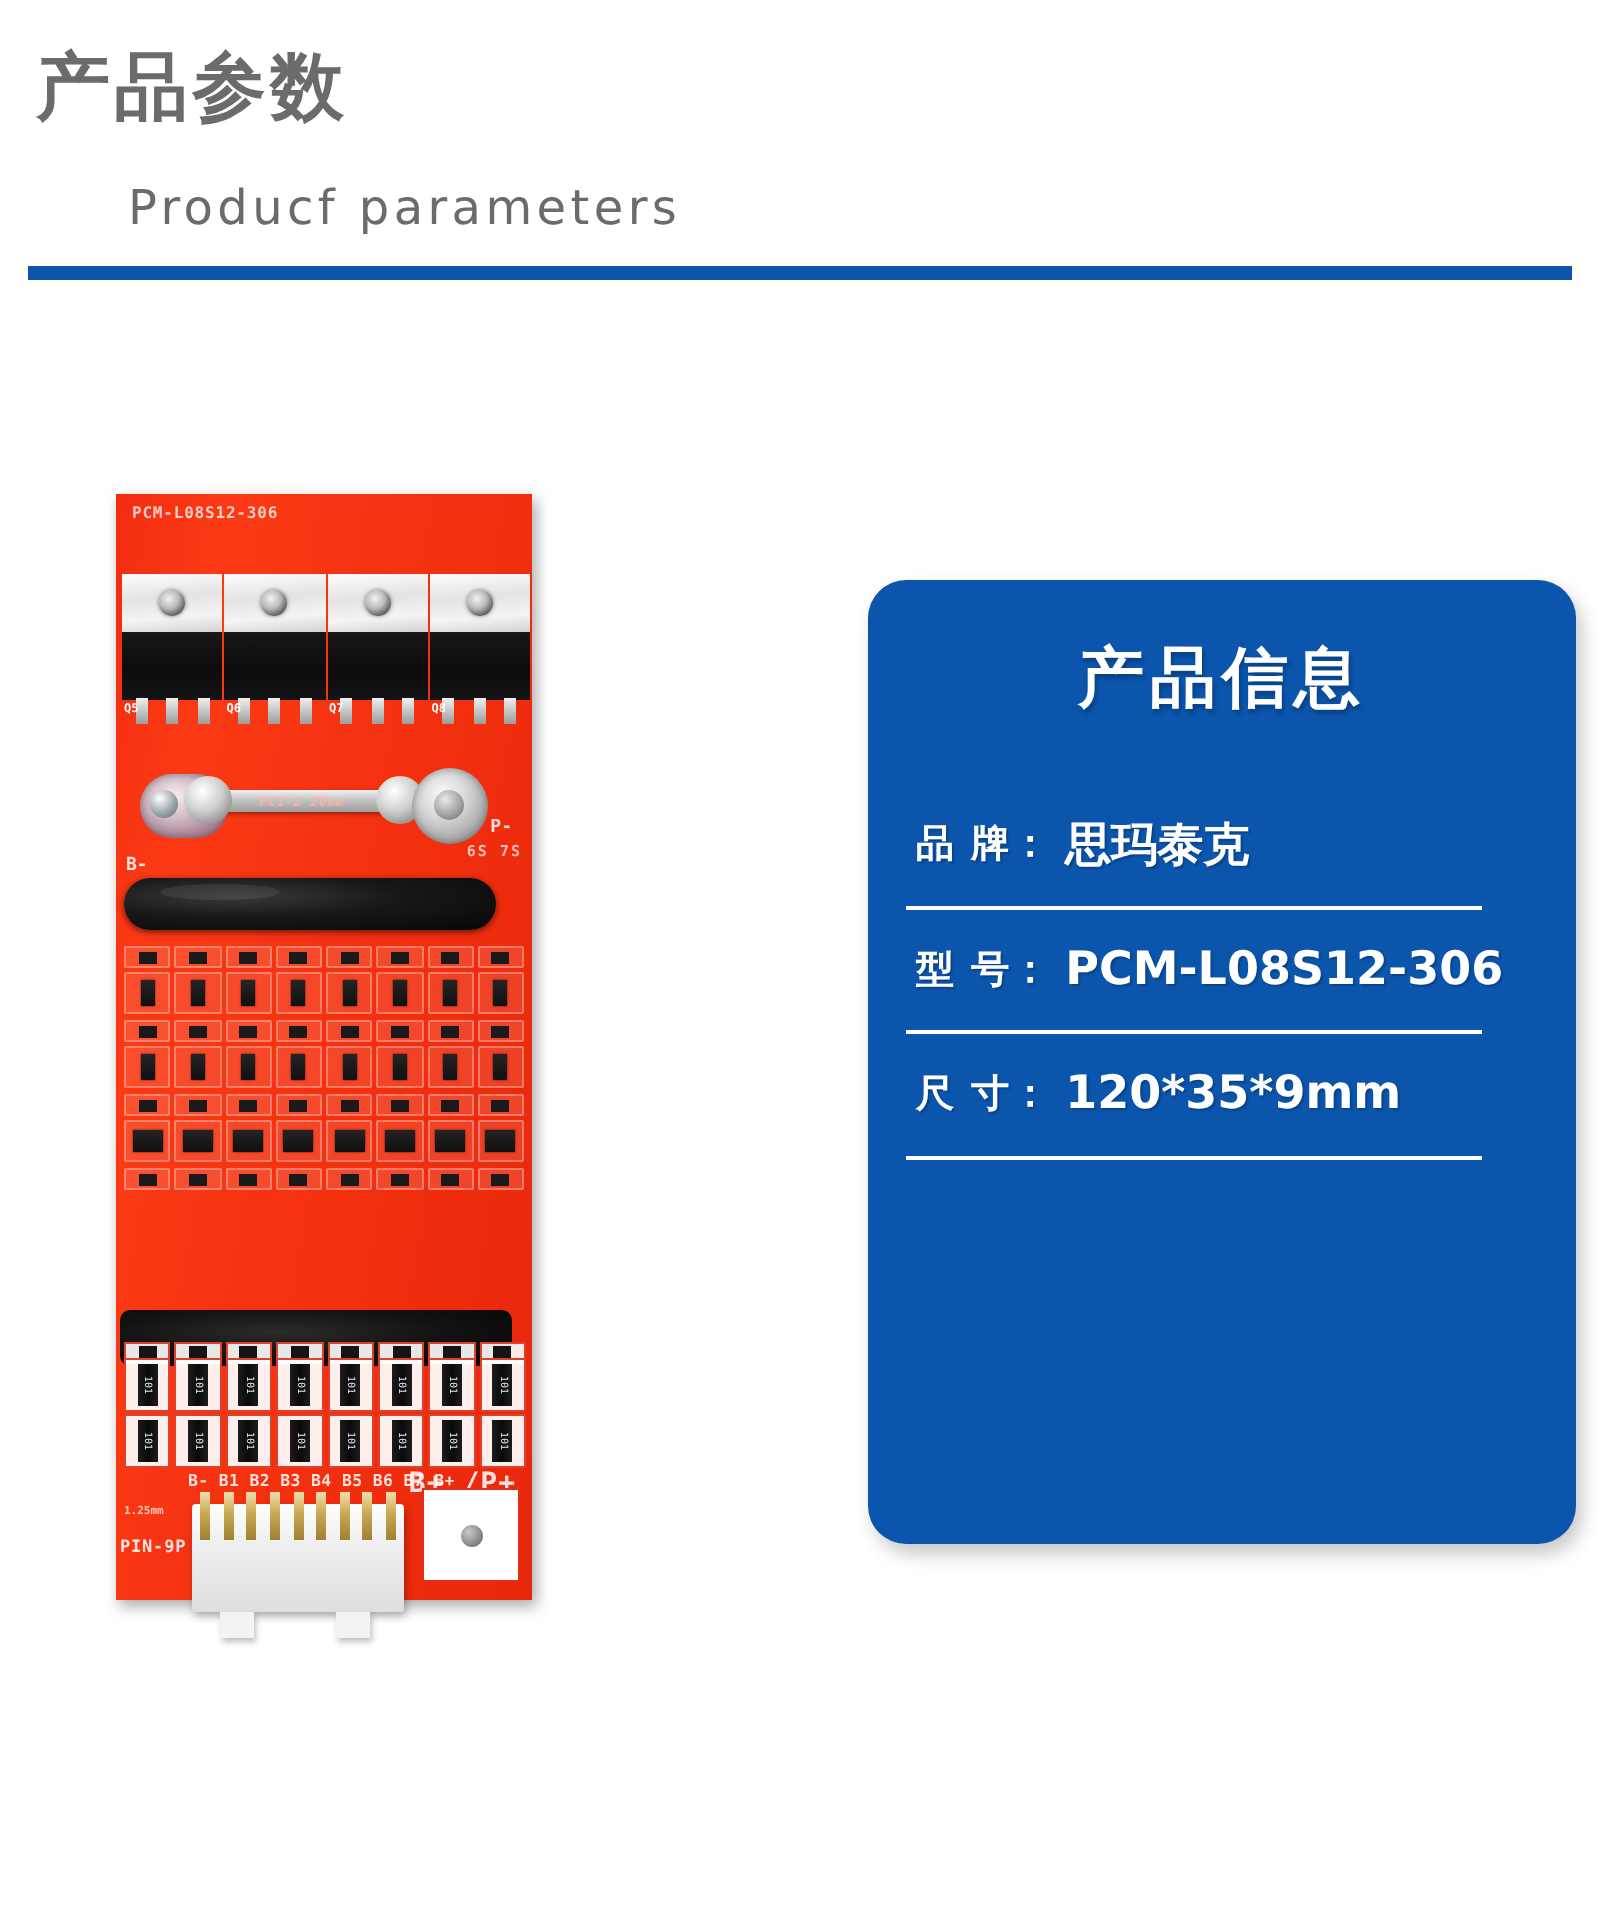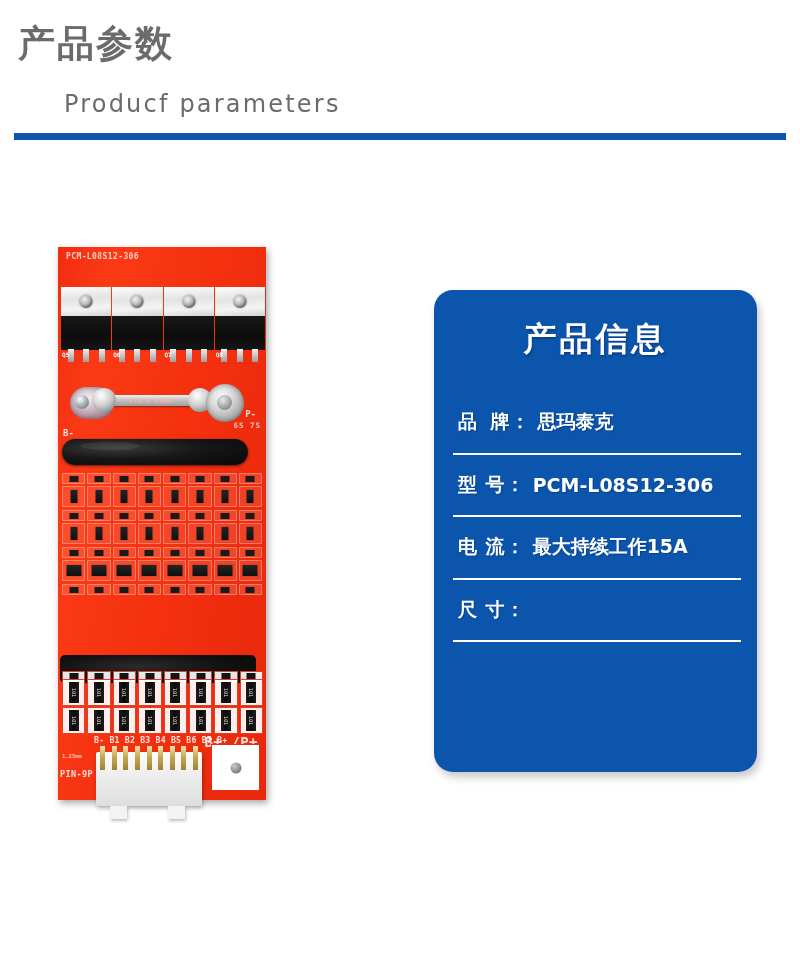--- a/index.html
+++ b/index.html
@@ -493,21 +493,21 @@
     box-shadow: 1px 2px 3px rgba(0,0,0,0.25);
   }
   #conn-foot-l { left: 14px; }
   #conn-foot-r { left: 72px; }
 
   
   #info-card {
     position: absolute;
     left: 434px;
     top: 290px;
-    width: 323px;
+    width: 354px;
     height: 482px;
     background: #0b55ad;
     border-radius: 19px;
     box-shadow: 3px 5px 9px rgba(0,0,0,0.22);
     box-sizing: border-box;
     padding: 0;
   }
   #card-title {
     position: absolute;
     left: 0;
@@ -528,34 +528,33 @@
   }
   .spec-row {
     position: relative;
     height: 60.5px;
     display: flex;
     align-items: center;
     border-bottom: 2px solid #ffffff;
   }
   .spec-row:first-child {
     border-top: none;
-    font-family: Liberation Mono, monospace;
   }
   .spec-label {
     color: #ffffff;
     font-size: 19px;
     font-weight: bold;
     letter-spacing: 1px;
     white-space: nowrap;
     padding-left: 5px;
     text-shadow: 1px 1px 1px rgba(0,0,0,0.22);
   }
   .spec-value {
     color: #ffffff;
-    font-size: 19px;
+    font-size: 23px;
     font-weight: bold;
     white-space: nowrap;
     margin-left: 7px;
     text-shadow: 1px 1px 1px rgba(0,0,0,0.22);
   }
 </style>
 </head>
 <body>
 
 <div id="header">
@@ -856,25 +855,22 @@
     <div class="spec-row">
       <span class="spec-label">品 牌：</span>
       <span class="spec-value">思玛泰克</span>
     </div>
 
     <div class="spec-row">
       <span class="spec-label">型 号：</span>
       <span class="spec-value">PCM-L08S12-306</span>
     </div>
 
-    <div class="spec-row">
-      <span class="spec-label">电 流：</span>
-      <span class="spec-value">最大持续工作15A</span>
-    </div>
 
 
 
     <div class="spec-row">
       <span class="spec-label">尺 寸：</span>
+      <span class="spec-value">120*35*9mm</span>
     </div>
 
   </div>
 </div>
 
 </body></html>

